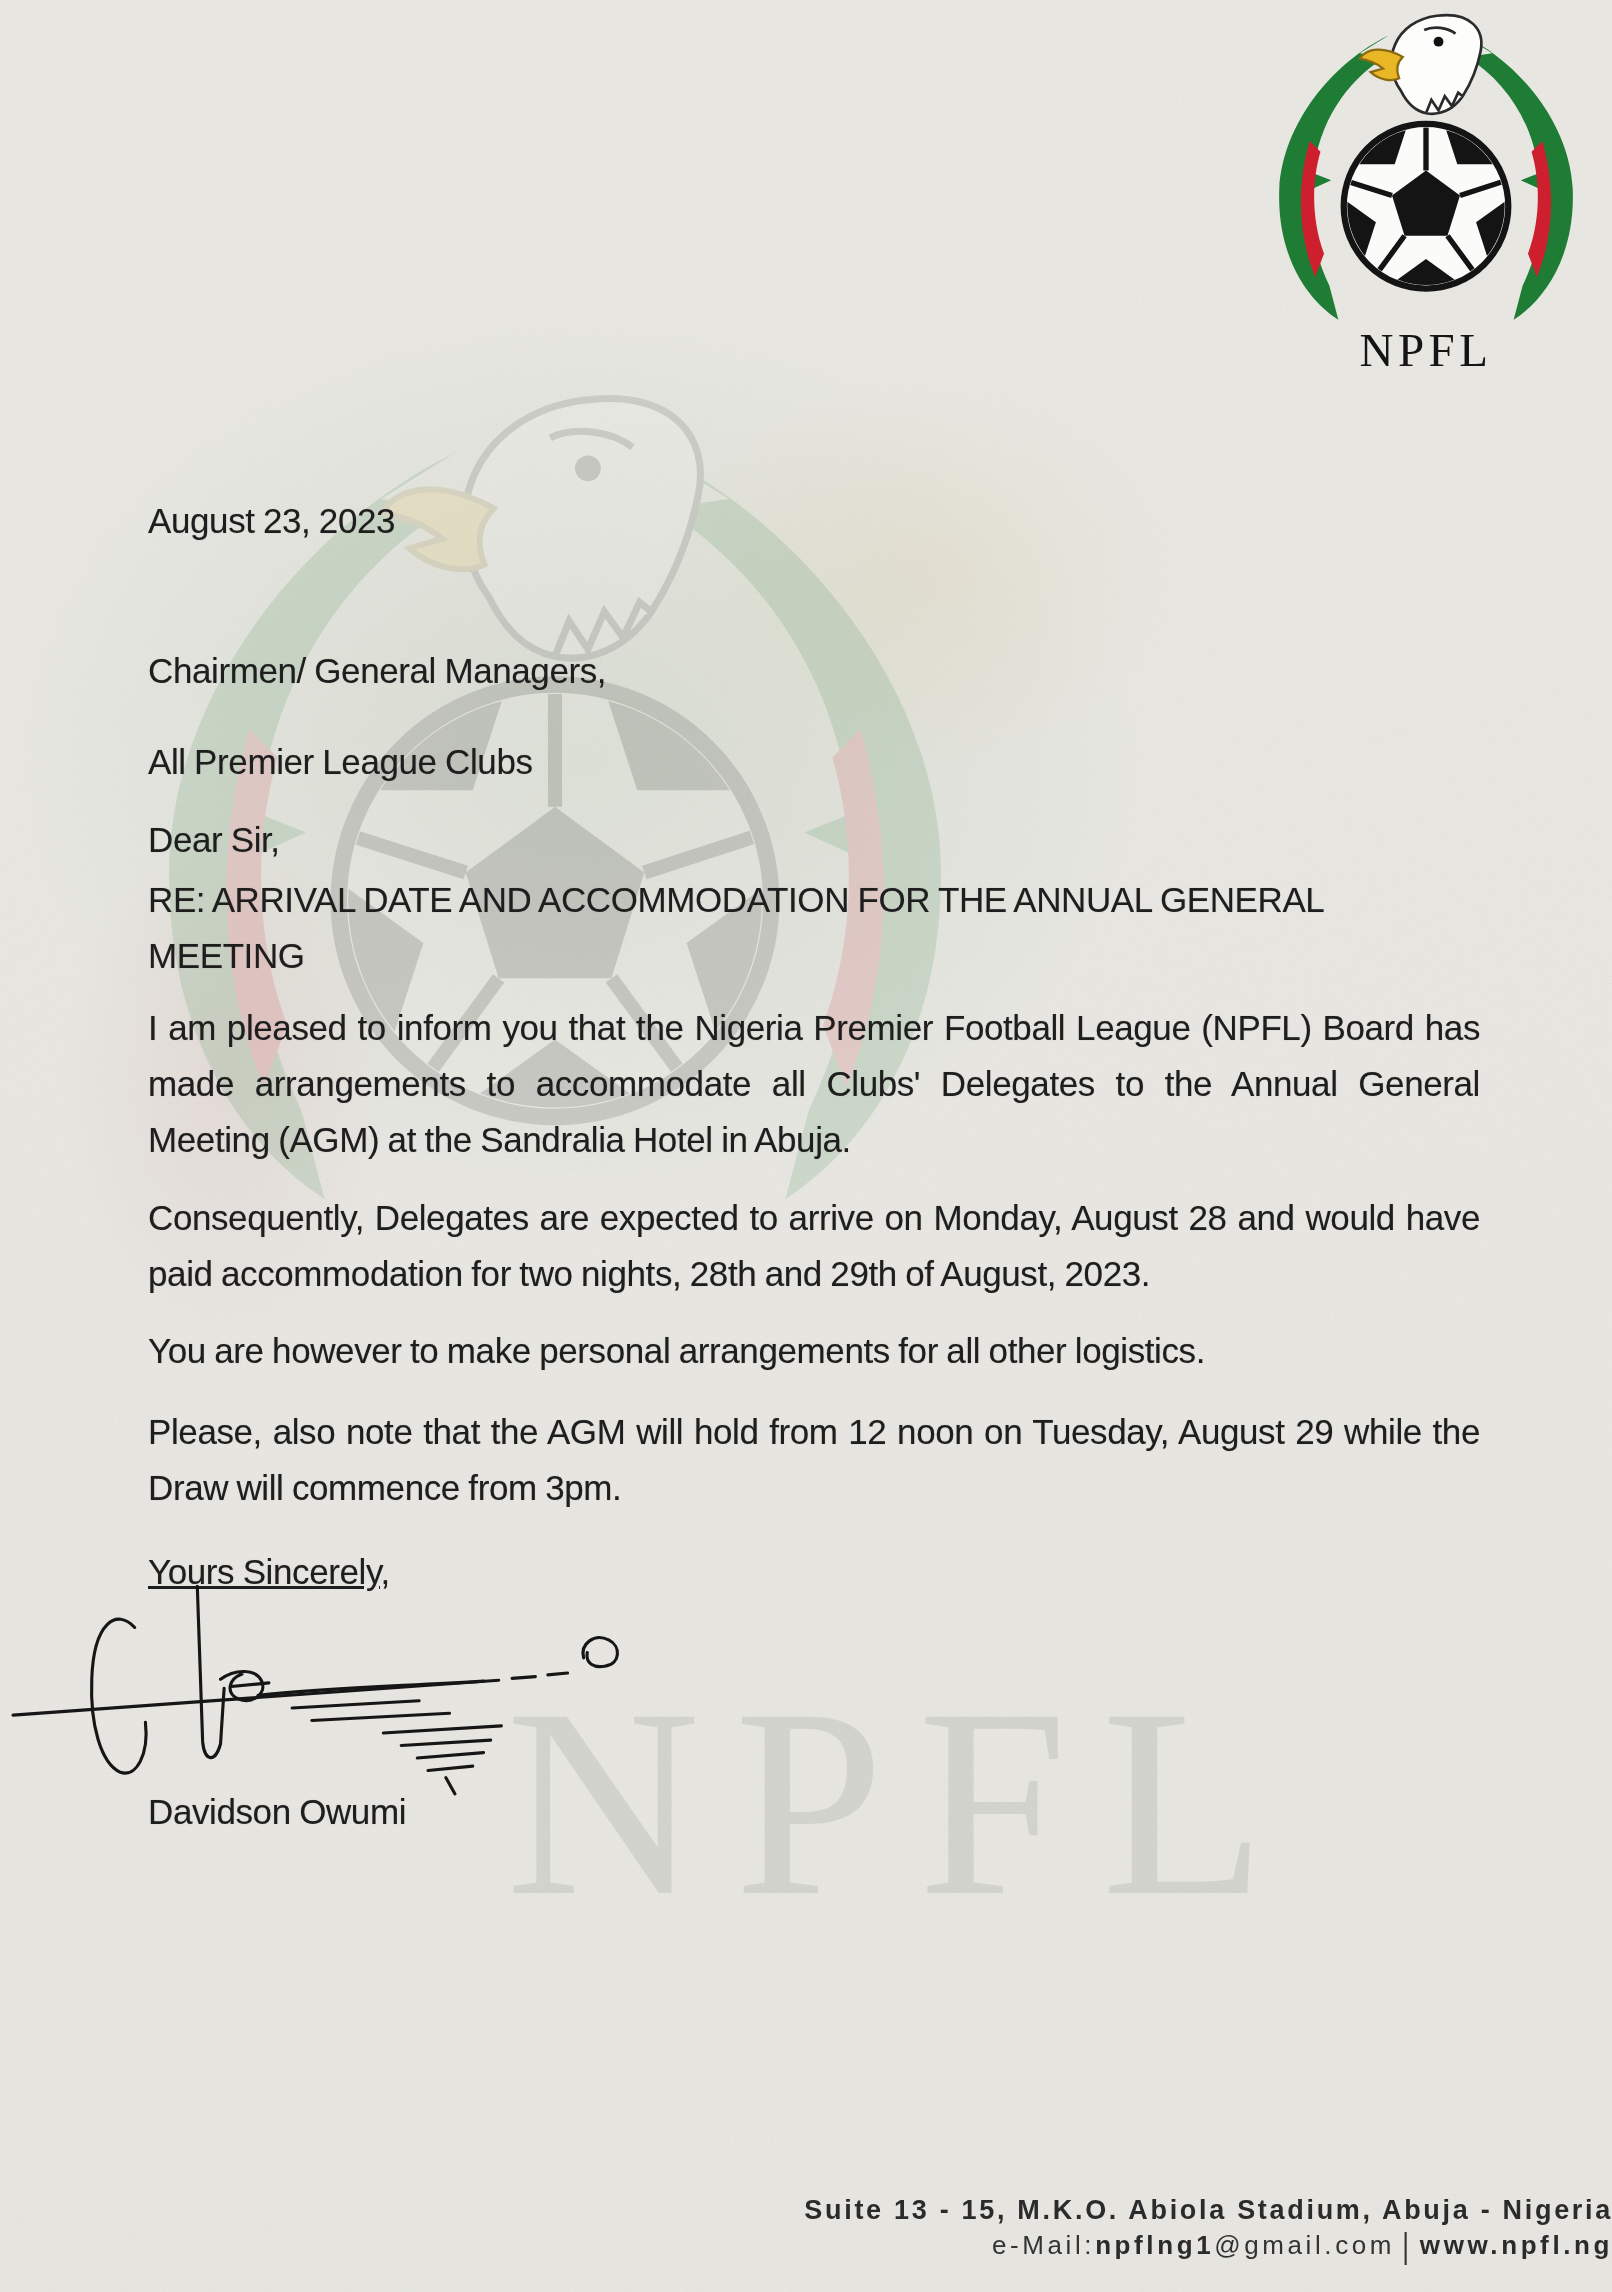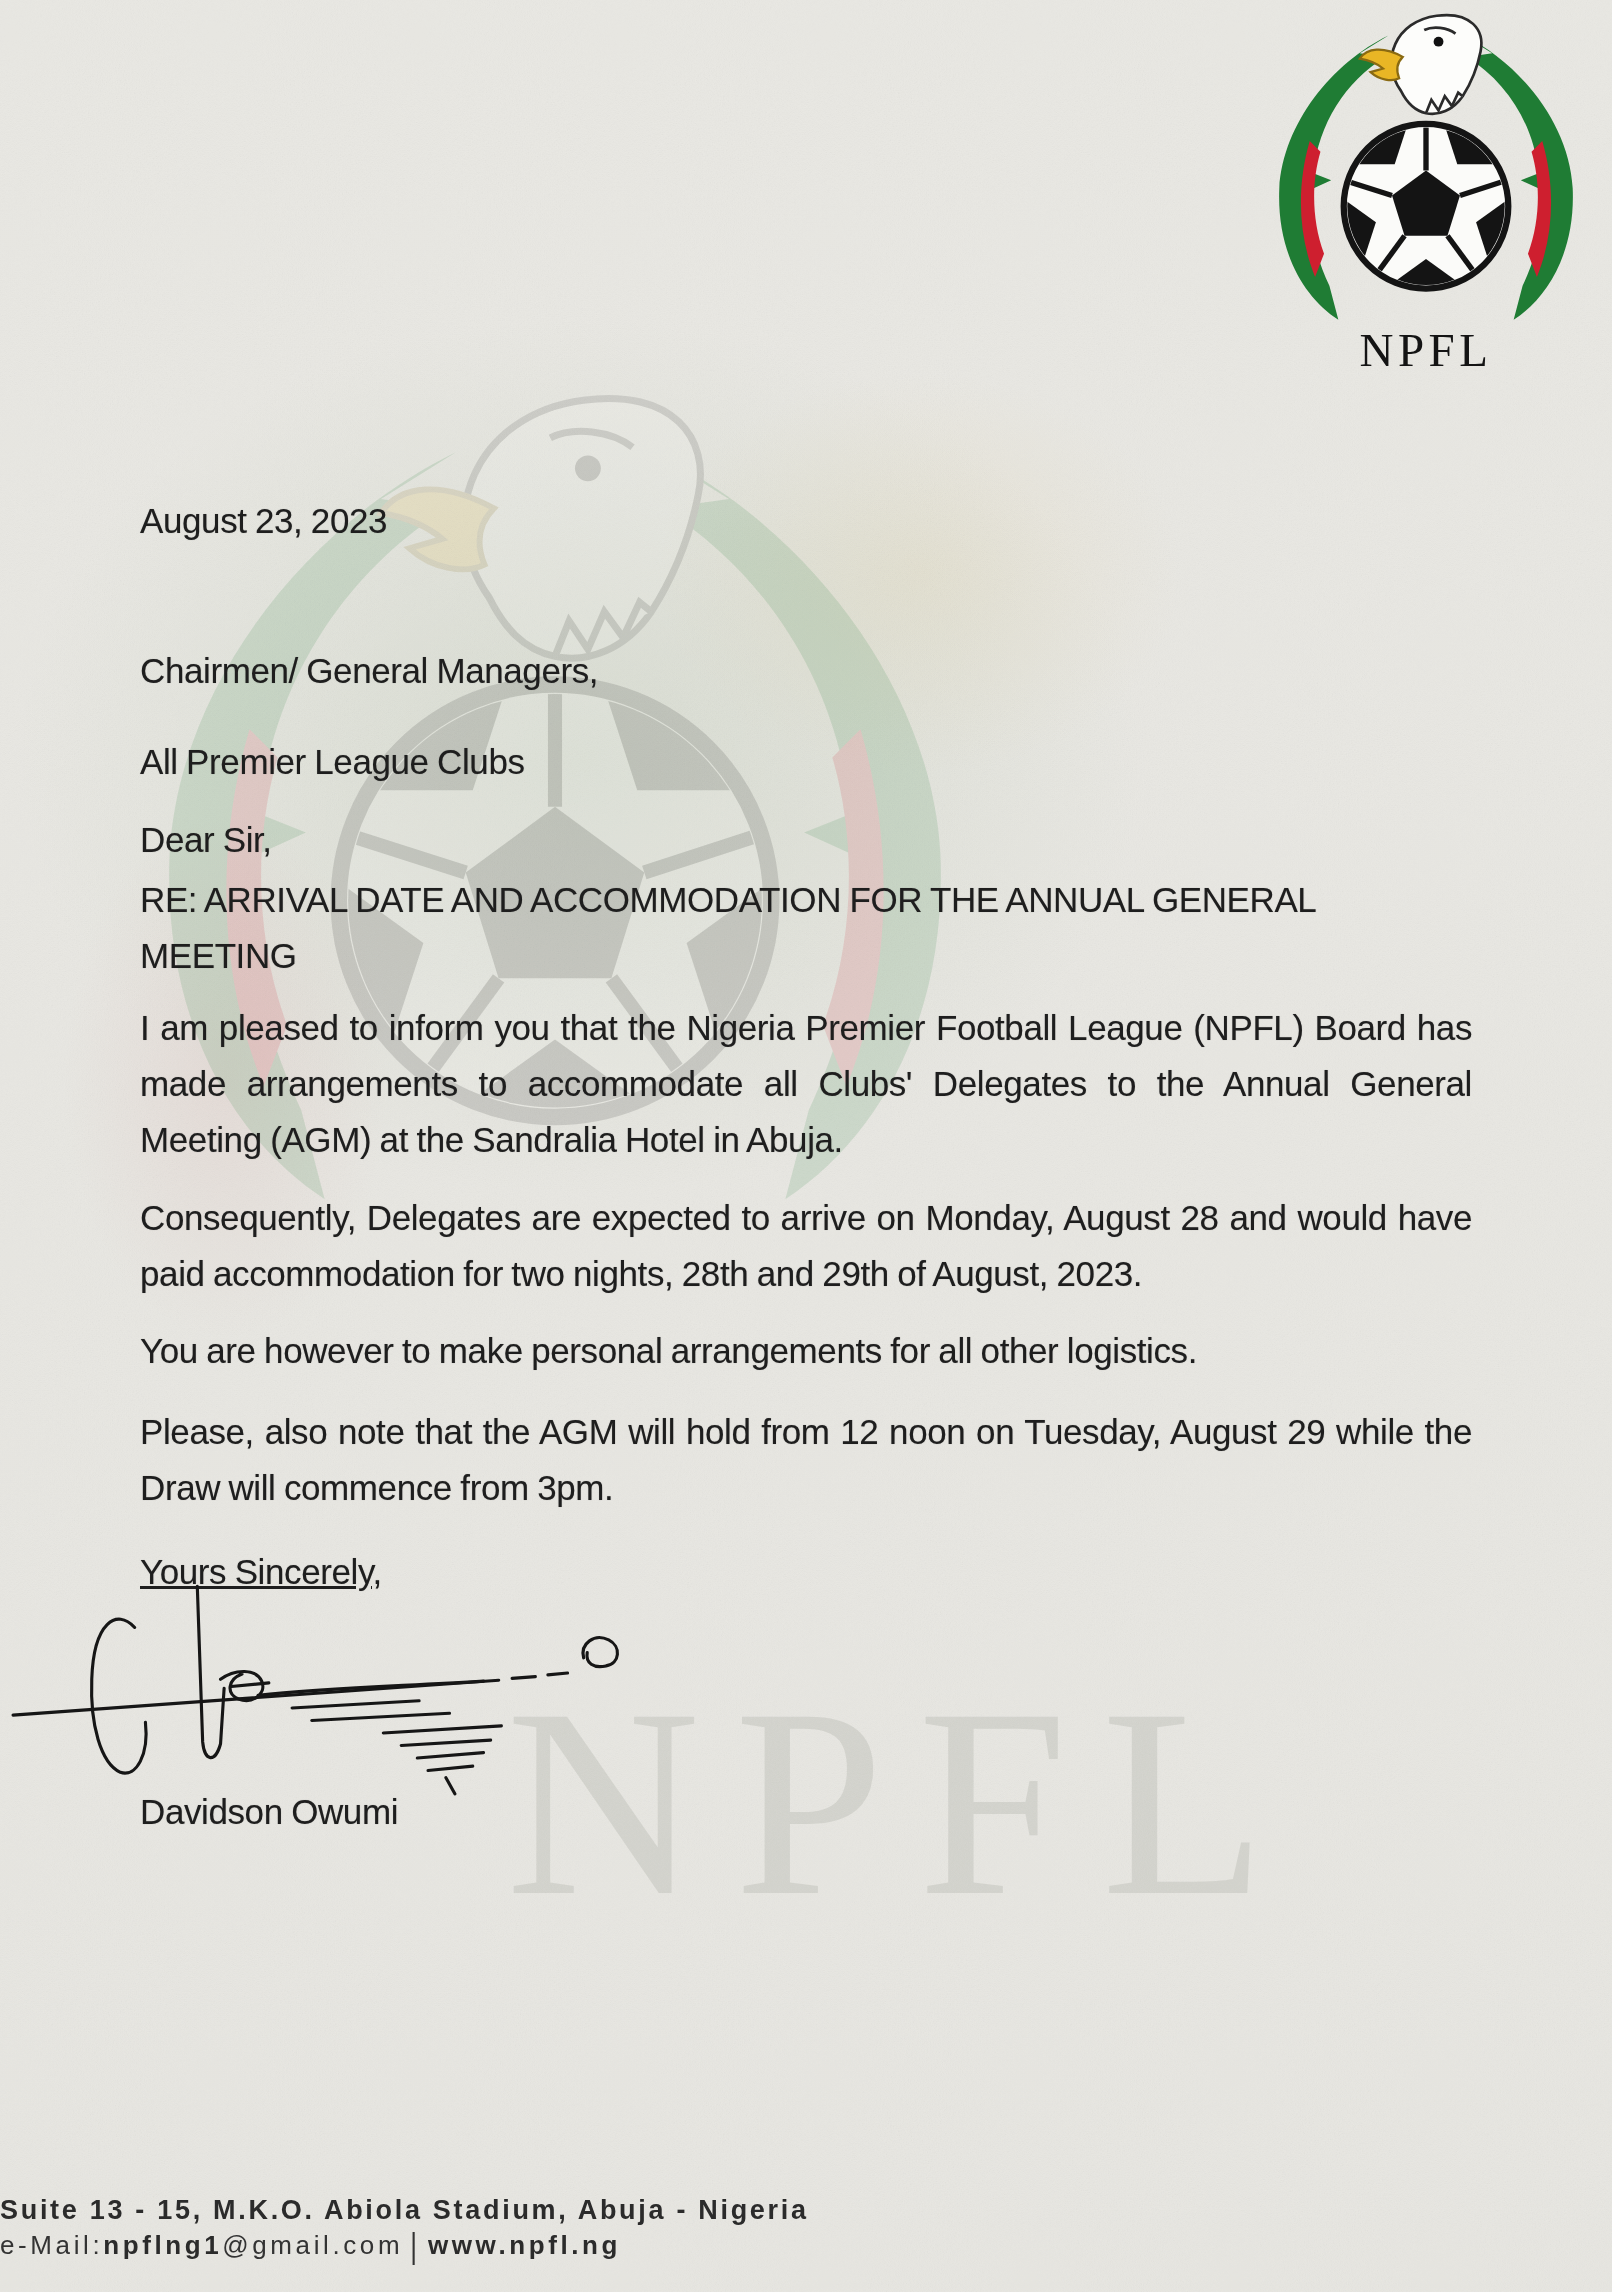--- a/index.html
+++ b/index.html
@@ -28,21 +28,21 @@
   
   .wm-emblem{position:absolute;left:85px;top:372px;width:940px;height:846px;opacity:0.13;pointer-events:none;}
   .wm-text{
     position:absolute;left:506px;top:1668px;
     font-family:"Liberation Serif","DejaVu Serif",serif;
     font-size:269px;line-height:1;letter-spacing:34px;
     color:rgba(100,105,92,0.14);pointer-events:none;
   }
   
   .content{
-    position:absolute;left:140px;top:493px;width:1332px;
+    position:absolute;left:148px;top:493px;width:1332px;
     font-size:35px;line-height:56px;
     letter-spacing:-0.4px;word-spacing:-0.9px;
     text-shadow:0 0 0.9px rgba(30,30,30,0.35);
   }
   .content .para{text-align:justify;}
   .b{font-weight:400;}
   .bi{font-weight:700;font-style:italic;}
   .mt-recip1{margin-top:94px;}
   .mt-recip2{margin-top:35px;}
   .mt-salut{margin-top:22.4px;}
@@ -52,21 +52,21 @@
   .mt-p3{margin-top:21.5px;}
   .mt-p4{margin-top:25px;}
   .mt-p5{margin-top:20.6px;}
   .mt-closing{margin-top:28px;text-decoration:underline;}
   .mt-name{margin-top:184px;}
   .mt-title{margin-top:19.7px;}
   
   .signature{position:absolute;left:0px;top:1572px;width:645px;height:237px;}
   .signature path{fill:none;stroke:#161616;stroke-width:3.5;stroke-linecap:round;stroke-linejoin:round;}
   
-  .footer{position:absolute;left:0;top:2192px;width:1613px;text-align:left;color:#2b2b2b;}
+  .footer{position:absolute;left:0;top:2192px;width:1613px;text-align:right;color:#2b2b2b;}
   .footer-line1{font-size:27px;font-weight:700;letter-spacing:2.7px;line-height:36px;}
   .footer-line2{font-size:26px;letter-spacing:3.6px;line-height:34px;font-weight:400;color:#333;}
   .footer-line2 .bold{font-weight:700;color:#2b2b2b;}
   .footer-sep{display:inline-block;transform:scaleY(1.35) translateY(0.9px);font-weight:400;margin:0 7.2px;}
 </style>
 </head>
 <body>
 
 <svg width="0" height="0" style="position:absolute" aria-hidden="true">
   <defs>

